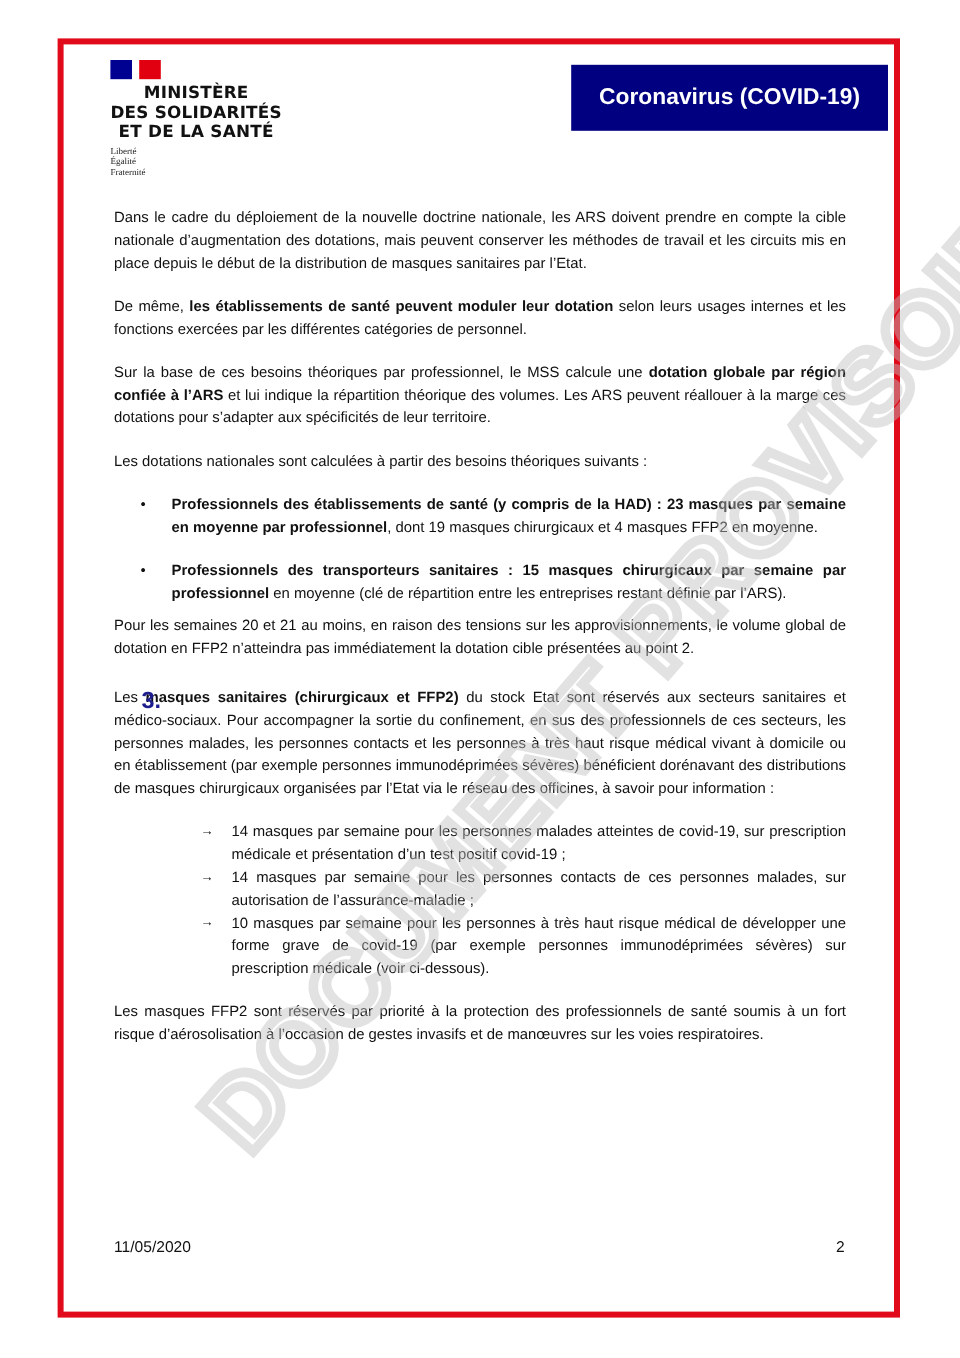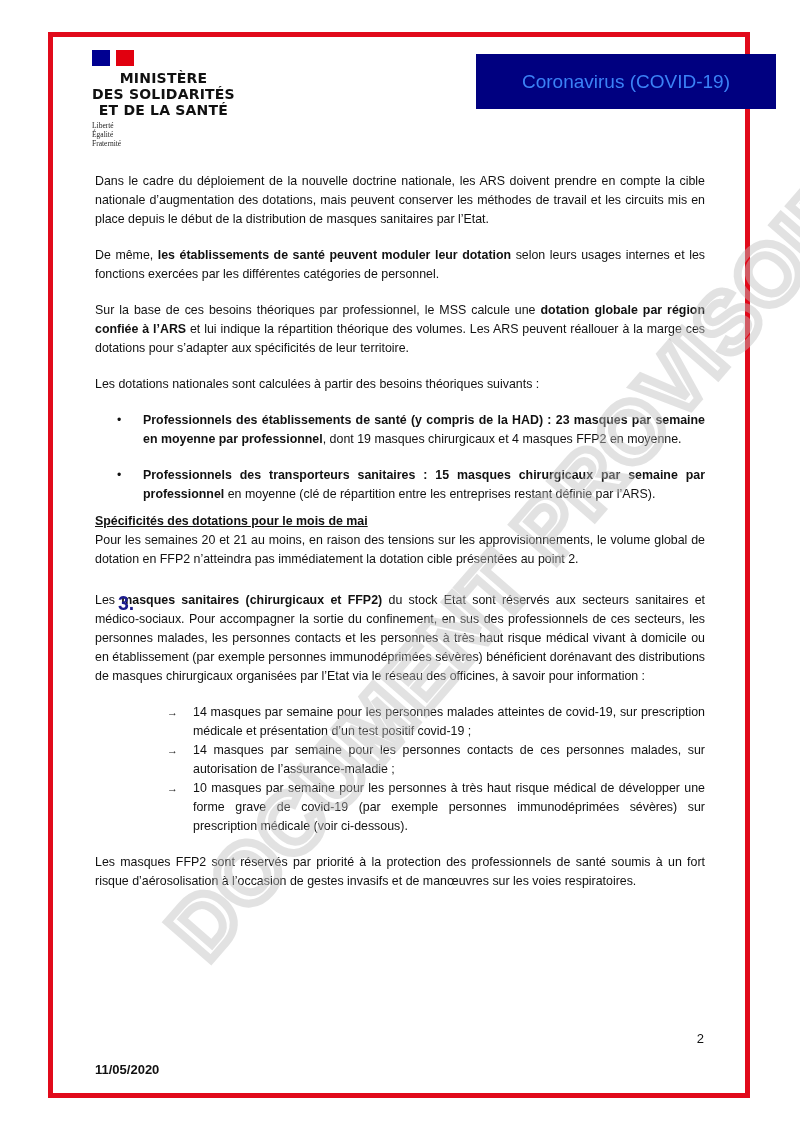--- a/index.html
+++ b/index.html
@@ -9,37 +9,37 @@
            border: 5px solid #e10a1b; box-sizing: border-box; }
   .flag { position: absolute; left: 92px; top: 50px; width: 42px; height: 16px; }
   .flag .b { position: absolute; left: 0; top: 0; width: 18px; height: 16px; background: #000091; }
   .flag .w { position: absolute; left: 18px; top: 0; width: 6px; height: 16px; background: #fff; }
   .flag .r { position: absolute; left: 24px; top: 0; width: 18px; height: 16px; background: #e1000f; }
   .ministry { position: absolute; left: 92px; top: 70px; font-family: "DejaVu Sans", sans-serif;
               font-weight: bold; font-size: 14px; line-height: 16px; color: #111; letter-spacing: 0.2px; }
   .ministry div { white-space: nowrap; text-align: center; }
   .motto { position: absolute; left: 92px; top: 121px; font-family: "Liberation Serif", serif;
            font-size: 7.5px; line-height: 9px; color: #222; }
-  .banner { position: absolute; left: 476px; top: 54px; width: 300px; height: 55px;
-            background: #000080; color: #3b82f6; font-family: "Liberation Sans", sans-serif;
-            font-weight: normal; font-size: 19px; display: flex; align-items: center; justify-content: center; }
+  .banner { position: absolute; left: 476px; top: 54px; width: 264px; height: 55px;
+            background: #000080; color: #ffffff; font-family: "Liberation Sans", sans-serif;
+            font-weight: bold; font-size: 19px; display: flex; align-items: center; justify-content: center; }
   .content { position: absolute; left: 95px; top: 172px; width: 610px;
              font-family: "Liberation Sans", sans-serif; font-size: 12.4px; line-height: 19px; color: #111; }
   .p { margin: 0 0 17px 0; text-align: justify; }
   .bullets { margin: 0 0 0 0; padding: 0; list-style: none; }
   .bullets li { position: relative; padding-left: 48px; text-align: justify; margin-bottom: 17px; }
   .bullets li .dot { position: absolute; left: 22px; top: 0; }
   .subhead { font-weight: bold; text-decoration: underline; margin: 0; }
   .h3 { position: relative; margin: 22px 0 16px 0; color: #1d1d8f; font-weight: bold;
         font-size: 19.5px; line-height: 24px; padding-left: 72px; text-align: justify; }
   .h3 .num { position: absolute; left: 23px; top: 0; }
   .arrows { list-style: none; padding: 0; margin: 0 0 17px 0; }
   .arrows li { position: relative; padding-left: 98px; text-align: justify; }
   .arrows li .arr { position: absolute; left: 72px; top: 0; font-size: 11px; }
-  .footer-date { position: absolute; left: 95px; top: 1062px; font-size: 13px; font-weight: bold; }
+  .footer-date { position: absolute; left: 95px; top: 1031px; font-size: 13px; }
   .footer-page { position: absolute; left: 690px; top: 1031px; width: 14px; text-align: right; font-size: 13px; }
   .watermark { position: absolute; left: 55px; top: 610px; width: 760px; text-align: center;
                transform: rotate(-49deg); transform-origin: center center;
                font-family: "Liberation Sans", sans-serif; font-weight: bold; font-size: 84px;
                color: rgba(0,0,0,0); -webkit-text-stroke: 8px rgba(190,190,190,0.45);
                letter-spacing: 2px; white-space: nowrap; pointer-events: none; }
 </style>
 </head>
 <body>
 
@@ -67,21 +67,20 @@
 
 <div class="content">
   <p class="p">Dans le cadre du déploiement de la nouvelle doctrine nationale, les ARS doivent prendre en compte la cible nationale d’augmentation des dotations, mais peuvent conserver les méthodes de travail et les circuits mis en place depuis le début de la distribution de masques sanitaires par l’Etat.</p>
   <p class="p"><span>De même, </span><b>les établissements de santé peuvent moduler leur dotation</b><span> selon leurs usages internes et les fonctions exercées par les différentes catégories de personnel.</span></p>
   <p class="p"><span>Sur la base de ces besoins théoriques par professionnel, le MSS calcule une </span><b>dotation globale par région confiée à l’ARS</b><span> et lui indique la répartition théorique des volumes. Les ARS peuvent réallouer à la marge ces dotations pour s’adapter aux spécificités de leur territoire.</span></p>
   <p class="p">Les dotations nationales sont calculées à partir des besoins théoriques suivants :</p>
   <ul class="bullets">
     <li><span class="dot">•</span><b>Professionnels des établissements de santé (y compris de la HAD) : 23 masques par semaine en moyenne par professionnel</b><span>, dont 19 masques chirurgicaux et 4 masques FFP2 en moyenne.</span></li>
     <li style="margin-bottom:8px"><span class="dot">•</span><b>Professionnels des transporteurs sanitaires : 15 masques chirurgicaux par semaine par professionnel</b><span> en moyenne (clé de répartition entre les entreprises restant définie par l’ARS).</span></li>
   </ul>
-  <p class="subhead">Spécificités des dotations pour le mois de mai</p>
   <p class="p">Pour les semaines 20 et 21 au moins, en raison des tensions sur les approvisionnements, le volume global de dotation en FFP2 n’atteindra pas immédiatement la dotation cible présentées au point 2.</p>
   <div class="h3">
     <span class="num">3.</span>
   </div>
   <p class="p"><span>Les </span><b>masques sanitaires (chirurgicaux et FFP2)</b><span> du stock Etat sont réservés aux secteurs sanitaires et médico-sociaux. Pour accompagner la sortie du confinement, en sus des professionnels de ces secteurs, les personnes malades, les personnes contacts et les personnes à très haut risque médical vivant à domicile ou en établissement (par exemple personnes immunodéprimées sévères) bénéficient dorénavant des distributions de masques chirurgicaux organisées par l’Etat via le réseau des officines, à savoir pour information :</span></p>
   <ul class="arrows">
     <li><span class="arr">→</span><span>14 masques par semaine pour les personnes malades atteintes de covid-19, sur prescription médicale et présentation d’un test positif covid-19 ;</span></li>
     <li><span class="arr">→</span><span>14 masques par semaine pour les personnes contacts de ces personnes malades, sur autorisation de l’assurance-maladie ;</span></li>
     <li><span class="arr">→</span><span>10 masques par semaine pour les personnes à très haut risque médical de développer une forme grave de covid-19 (par exemple personnes immunodéprimées sévères) sur prescription médicale (voir ci-dessous).</span></li>
   </ul>

